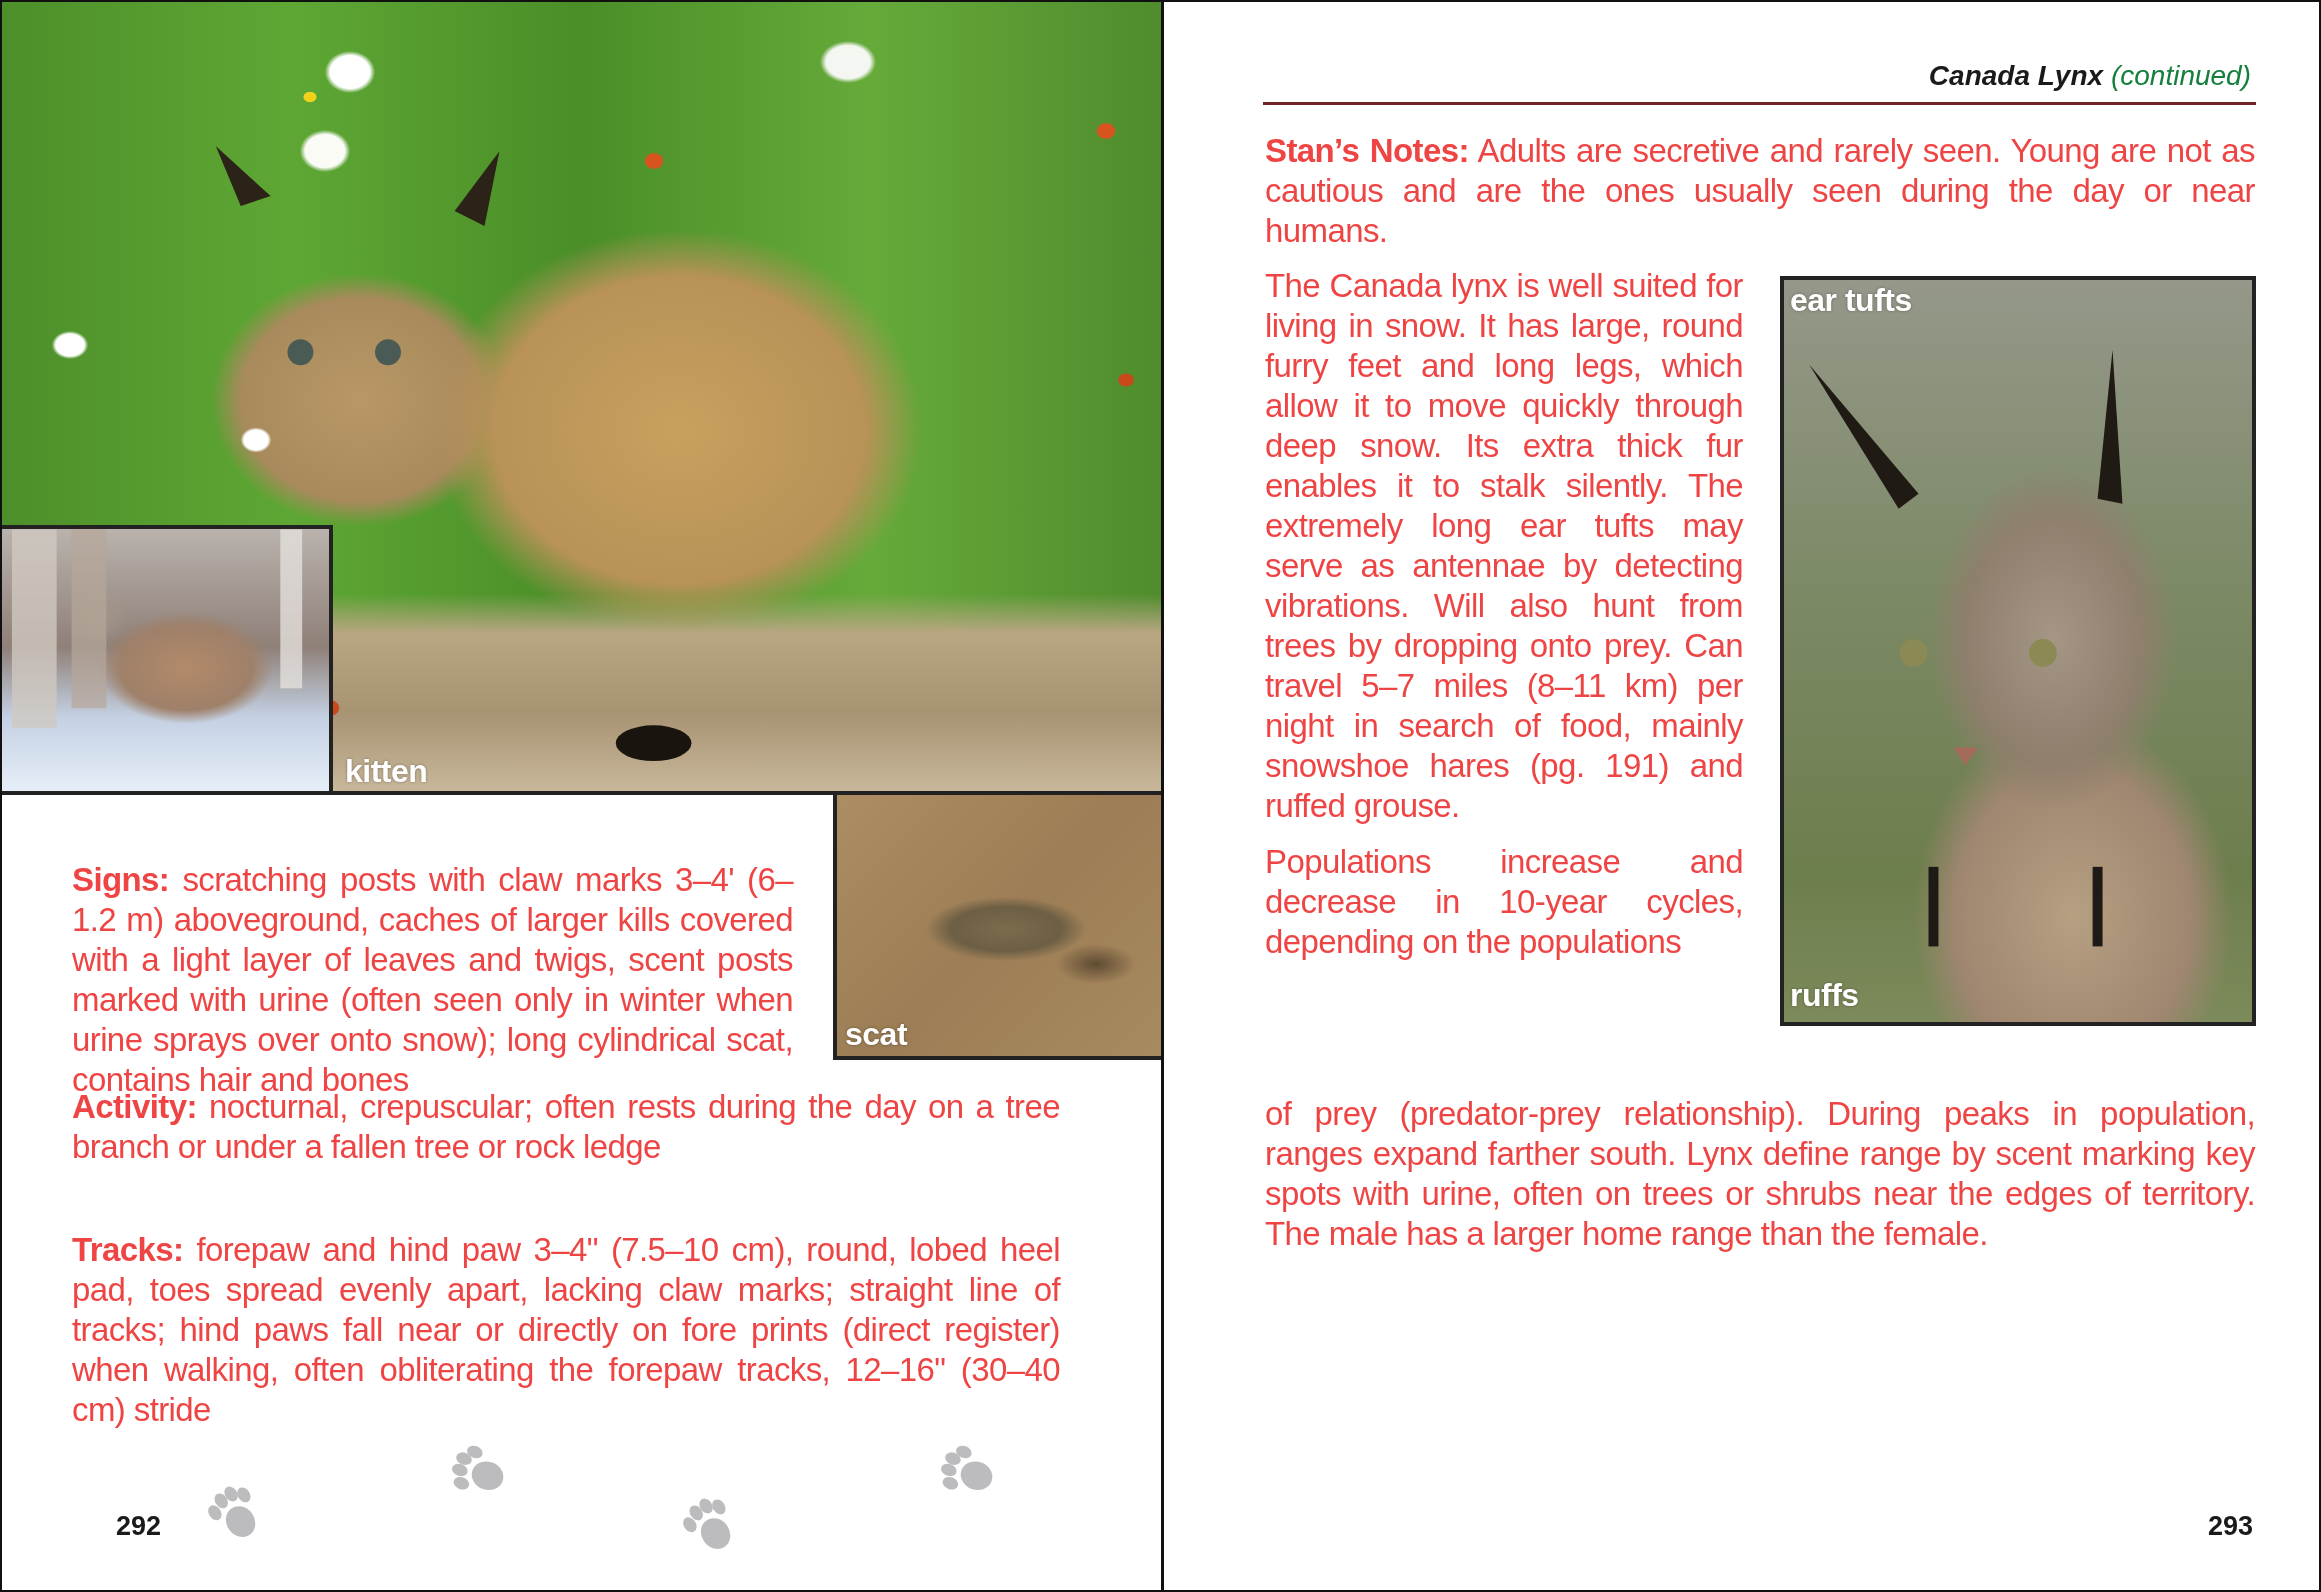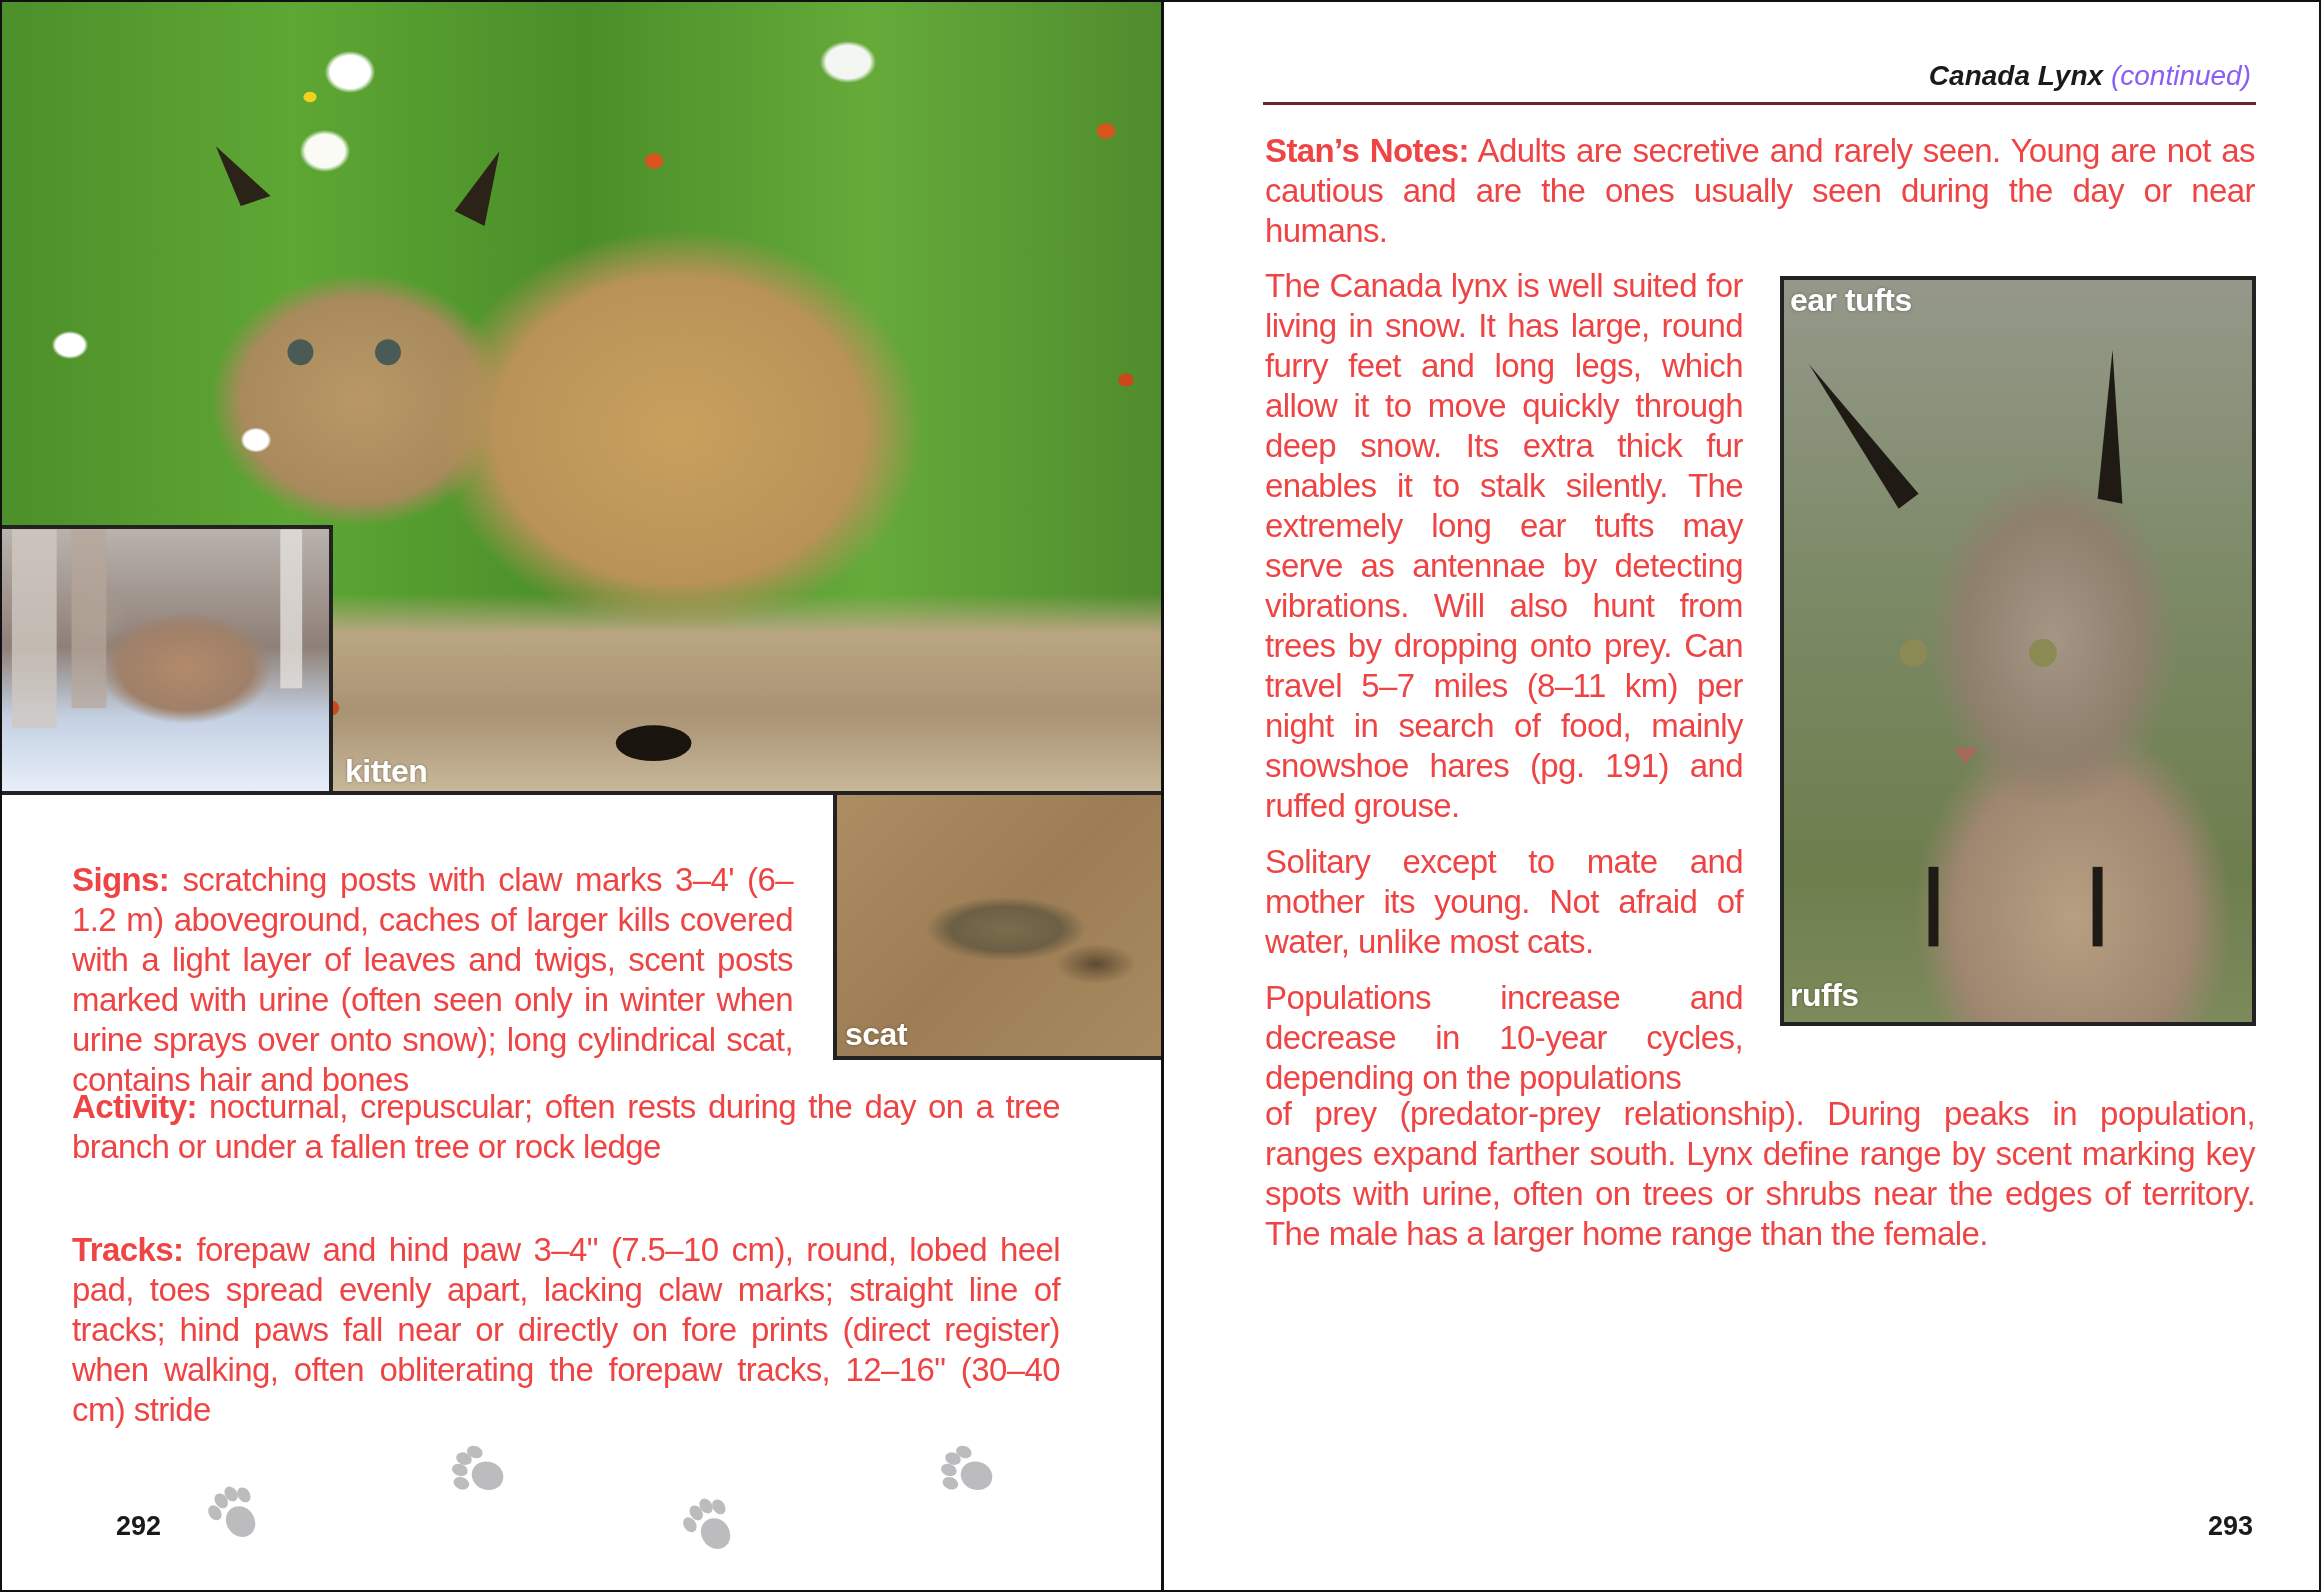--- a/index.html
+++ b/index.html
@@ -58,21 +58,21 @@
 
   .text { position:absolute; font-size:33px; line-height:40px; text-align:justify; color:#ef4444; letter-spacing:-0.6px; }
   .text p { margin:0; }
   .label { font-weight:bold; }
   .signs { left:70px; top:858px; width:721px; }
   .activity { left:70px; top:1085px; width:988px; }
   .tracks { left:70px; top:1228px; width:988px; }
 
   .running-head { position:absolute; right:68px; top:58px; font-size:28px; }
   .running-head .title { font-weight:bold; font-style:italic; }
-  .running-head .sub { font-style:italic; color:#8b5cf6; }
+  .running-head .sub { font-style:italic; color:#15803d; }
   .head-rule { position:absolute; left:99px; top:100px; width:993px; height:3px; background:#6f2428; }
 
   .stans { left:101px; top:129px; width:990px; }
   .col-narrow { left:101px; top:264px; width:478px; }
   .col-narrow p { margin-bottom:16px; }
   .wide-cont { left:101px; top:1092px; width:990px; }
   .wide-cont p { margin-bottom:16px; }
 
   .page-num { position:absolute; font-weight:bold; font-size:27px; top:1509px; }
   .pn-left { left:70px;margin-left:44px; }
@@ -171,21 +171,20 @@
       <span class="sub">(continued)</span>
     </div>
     <div class="head-rule"></div>
 
     <div class="text stans">
       <p><span class="label">Stan’s Notes:</span><span> Adults are secretive and rarely seen. Young are not as cautious and are the ones usually seen during the day or near humans.</span></p>
     </div>
 
     <div class="text col-narrow">
       <p>The Canada lynx is well suited for living in snow. It has large, round furry feet and long legs, which allow it to move quickly through deep snow. Its extra thick fur enables it to stalk silently. The extremely long ear tufts may serve as antennae by detecting vibrations. Will also hunt from trees by dropping onto prey. Can travel 5–7 miles (8–11 km) per night in search of food, mainly snowshoe hares (pg. 191) and ruffed grouse.</p>
-      <p>Solitary except to mate and mother its young. Not afraid of water, unlike most cats.</p>
       <p style="margin-bottom:0">Populations increase and decrease in 10-year cycles, depending on the populations</p>
     </div>
 
     <div class="photo photo-right">
       <svg width="476" height="743" viewBox="0 0 478 747">
         <path d="M25 85 L115 230 L135 215 Z" fill="#201a14"></path>
         <path d="M330 70 L315 220 L340 225 Z" fill="#201a14"></path>
         <circle cx="130" cy="375" r="14" fill="#8b8a55"></circle>
         <circle cx="260" cy="375" r="14" fill="#8b8a55"></circle>
         <path d="M170 470 L195 470 L182 488 Z" fill="#a46a5a"></path>

